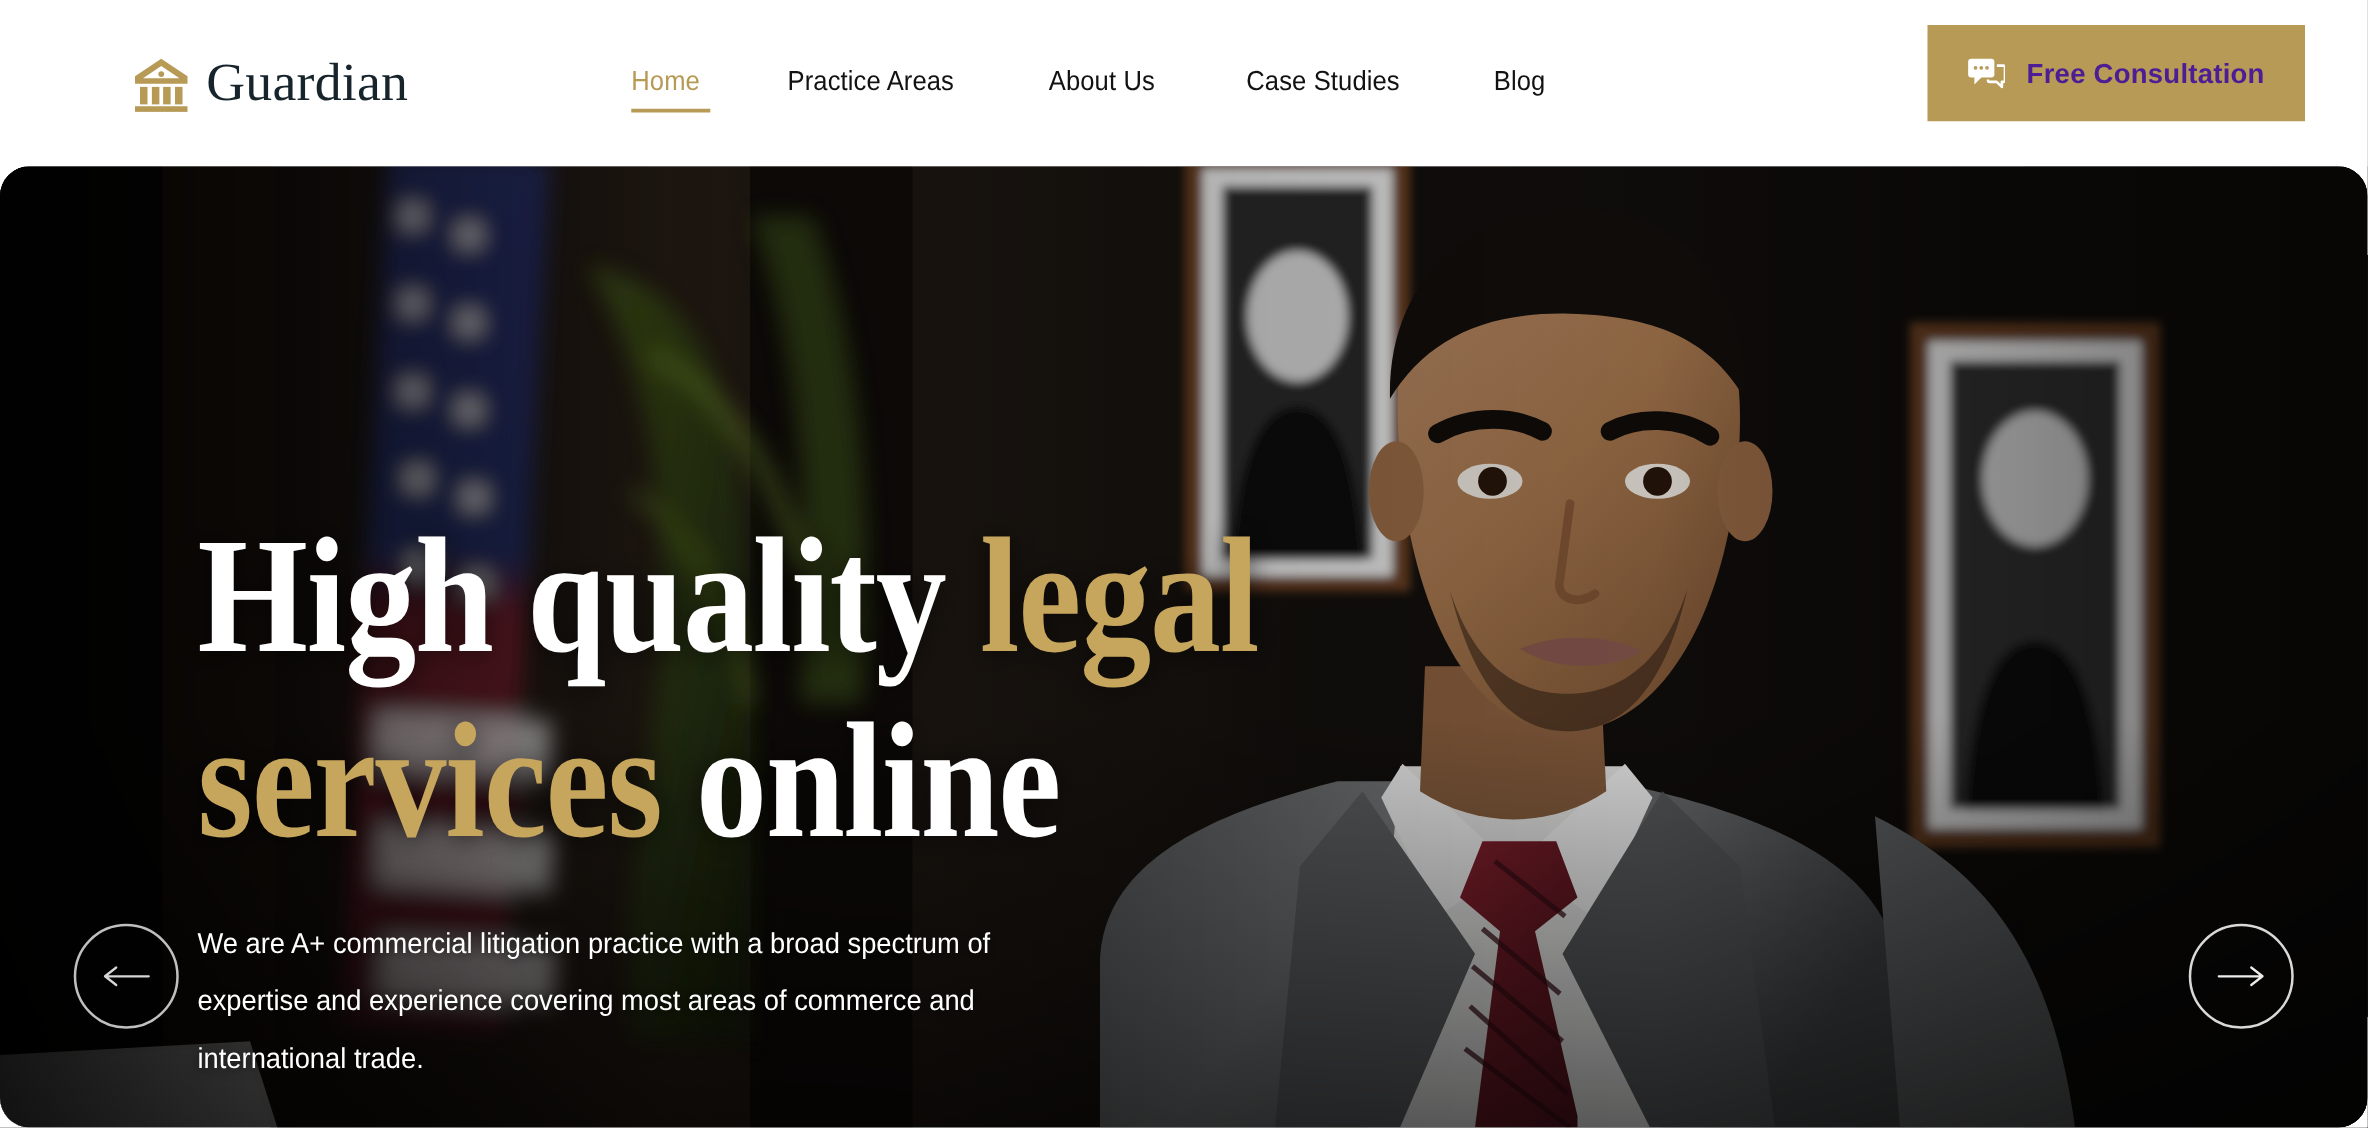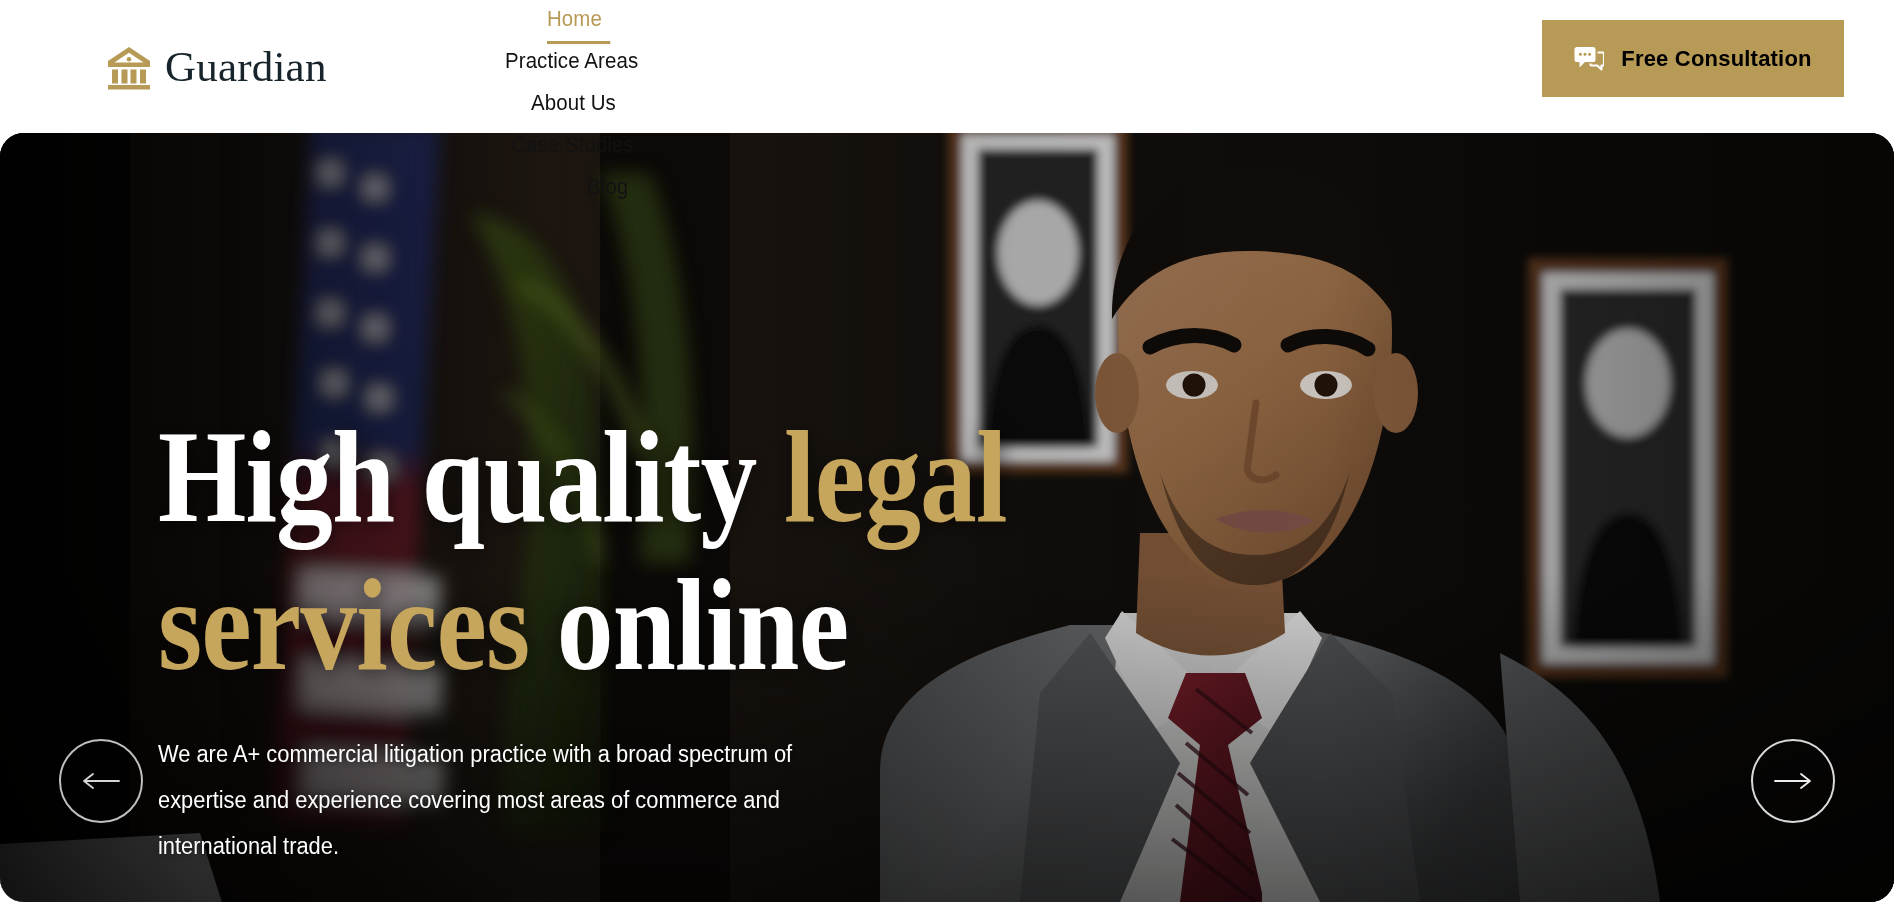--- a/index.html
+++ b/index.html
@@ -33,21 +33,21 @@
   }
   .brand-mark{ width:48px; height:48px; display:block; }
   .brand-name{
     font-family:"Liberation Serif", serif;
     font-size:43px; line-height:1;
     color:#17242c; letter-spacing:.2px;
   }
 
   .nav{
     position:absolute; left:505px; top:0; height:133px;
-    display:flex; align-items:center;flex-direction:column;
+    display:flex; align-items:center;
   }
   .nav-item{
     position:relative;
     font-family:"Liberation Sans", sans-serif;
     font-size:22px;
     color:#121212;
     letter-spacing:.1px;
     cursor:pointer;
     padding:6px 0 10px;
     white-space:nowrap;
@@ -68,21 +68,21 @@
     width:302px; height:77px;
     background:#b79a55;
     display:flex; align-items:center; justify-content:center;
     gap:17px;
     cursor:pointer;
     border:0;
   }
   .cta-label{
     font-family:"Liberation Sans", sans-serif;
     font-size:22px; font-weight:bold;
-    color:#000000; letter-spacing:.2px;
+    color:#4c1d95; letter-spacing:.2px;
     white-space:nowrap;
   }
   .cta-icon{ width:30px; height:26px; display:block; flex:0 0 auto; }
 
   
   .hero{
     position:absolute; top:133px; left:0;
     width:1894px; height:769px;
     overflow:hidden;
     background:#0a0908;

